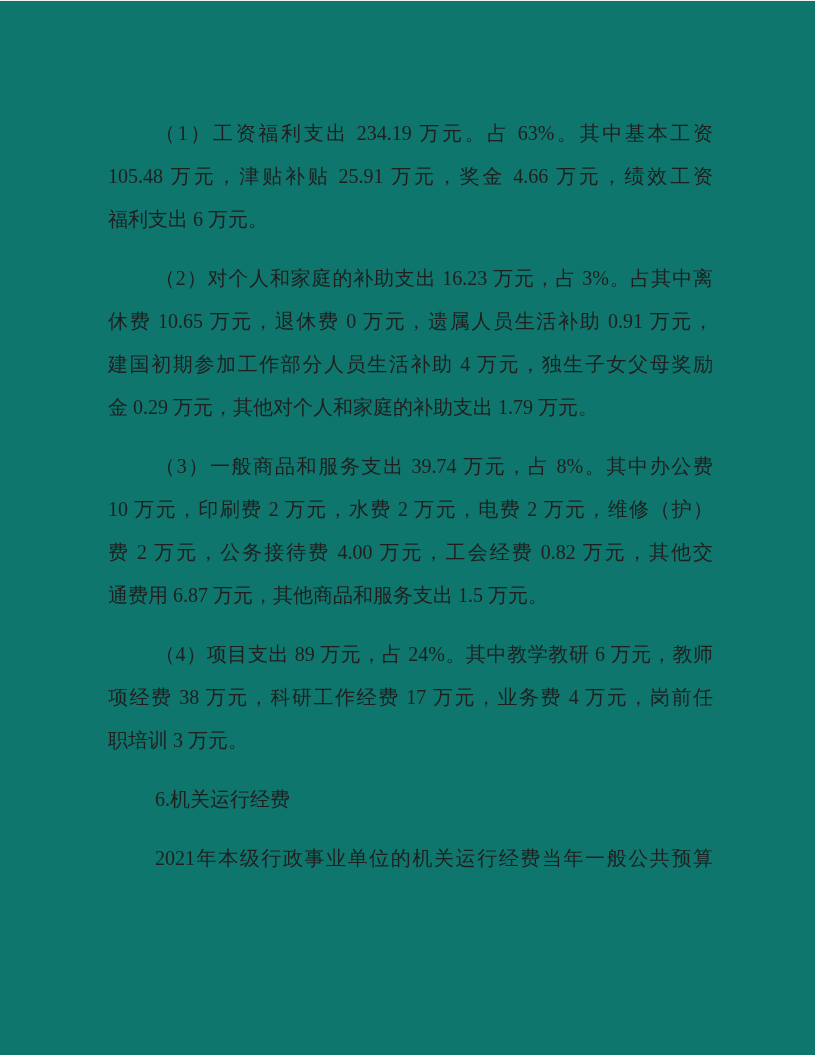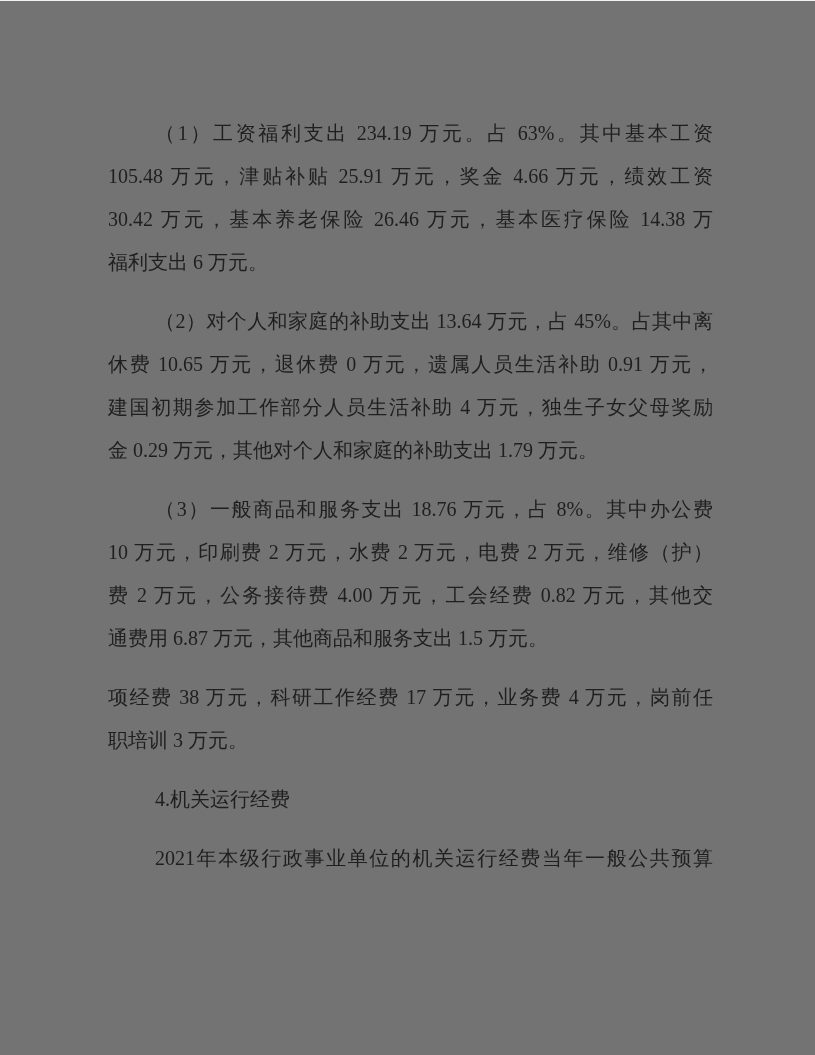--- a/index.html
+++ b/index.html
@@ -6,21 +6,21 @@
   body {
     width: 815px; height: 1055px;
     background: #ffffff;
     font-family: "Liberation Serif", "DejaVu Serif", serif;
     overflow: hidden;
   }
   .page {
     box-sizing: border-box;
     width: 815px; height: 1055px;
     padding: 111px 102px 0 108px;
-    background: #737373;
+    background: #0f766e;
     border-top: 1px solid #f2f2f2;
     color: #1f1f1f;
   }
   .para { margin: 0; padding: 0; }
   .line {
     font-size: 20px;
     line-height: 43px;
     height: 43px;
     white-space: pre-wrap;
     text-align: justify;
@@ -32,53 +32,53 @@
 </style>
 </head>
 <body>
 
 <div class="page">
 
   <p class="para">
     </p>
     <div class="line first">（1）工资福利支出 234.19 万元。占 63%。其中基本工资</div>
     <div class="line">105.48 万元，津贴补贴 25.91 万元，奖金 4.66 万元，绩效工资</div>
-    <div class="line">30.42 万元，基本养老保险 26.46 万元，基本医疗保险 14.38 万</div>
     <div class="line last">福利支出 6 万元。</div>
   <p></p>
 
   <p class="para">
     </p>
-    <div class="line first">（2）对个人和家庭的补助支出 13.64 万元，占 45%。占其中离</div>
+    <div class="line first">（2）对个人和家庭的补助支出 16.23 万元，占 3%。占其中离</div>
     <div class="line">休费 10.65 万元，退休费 0 万元，遗属人员生活补助 0.91 万元，</div>
     <div class="line">建国初期参加工作部分人员生活补助 4 万元，独生子女父母奖励</div>
     <div class="line last">金 0.29 万元，其他对个人和家庭的补助支出 1.79 万元。</div>
   <p></p>
 
   <p class="para">
     </p>
-    <div class="line first">（3）一般商品和服务支出 18.76 万元，占 8%。其中办公费</div>
+    <div class="line first">（3）一般商品和服务支出 39.74 万元，占 8%。其中办公费</div>
     <div class="line">10 万元，印刷费 2 万元，水费 2 万元，电费 2 万元，维修（护）</div>
     <div class="line">费 2 万元，公务接待费 4.00 万元，工会经费 0.82 万元，其他交</div>
     <div class="line last">通费用 6.87 万元，其他商品和服务支出 1.5 万元。</div>
   <p></p>
 
   <p class="para blue">
     </p>
+    <div class="line first">（4）项目支出 89 万元，占 24%。其中教学教研 6 万元，教师</div>
     <div class="line">项经费 38 万元，科研工作经费 17 万元，业务费 4 万元，岗前任</div>
     <div class="line last">职培训 3 万元。</div>
   <p></p>
 
   <p class="para heading">
     </p>
   <p></p>
 
   <p class="para">
     </p>
-    <div class="line first last">4.机关运行经费</div>
+    <div class="line first last">6.机关运行经费</div>
   <p></p>
 
   <p class="para">
     </p>
     <div class="line first">2021年本级行政事业单位的机关运行经费当年一般公共预算</div>
   <p></p>
 
 </div>
 
 </body></html>

